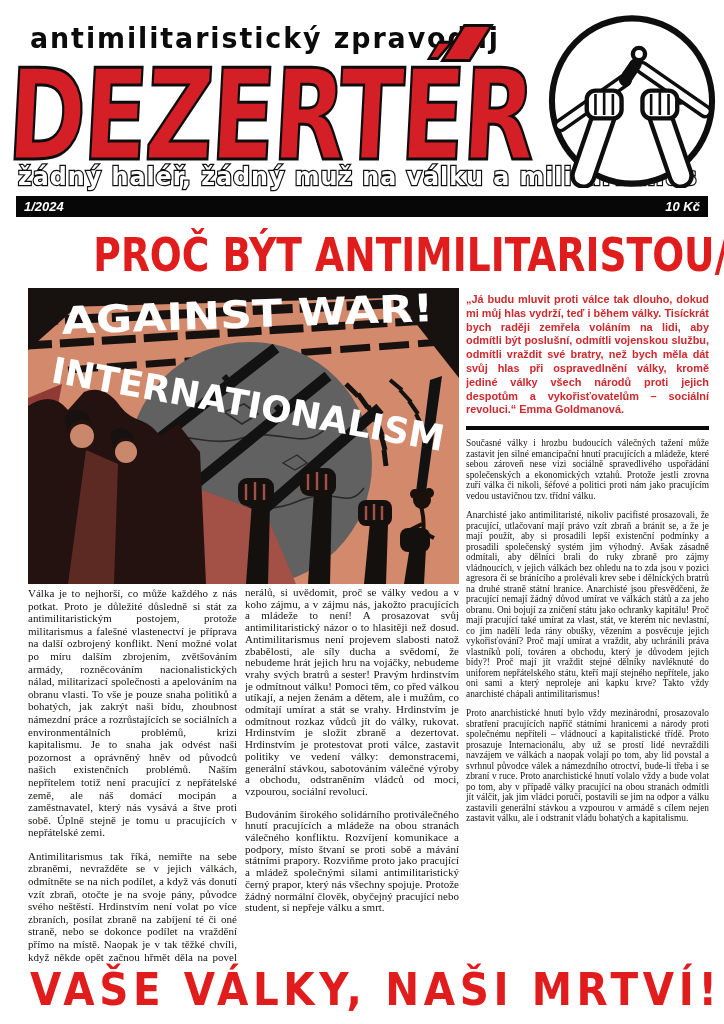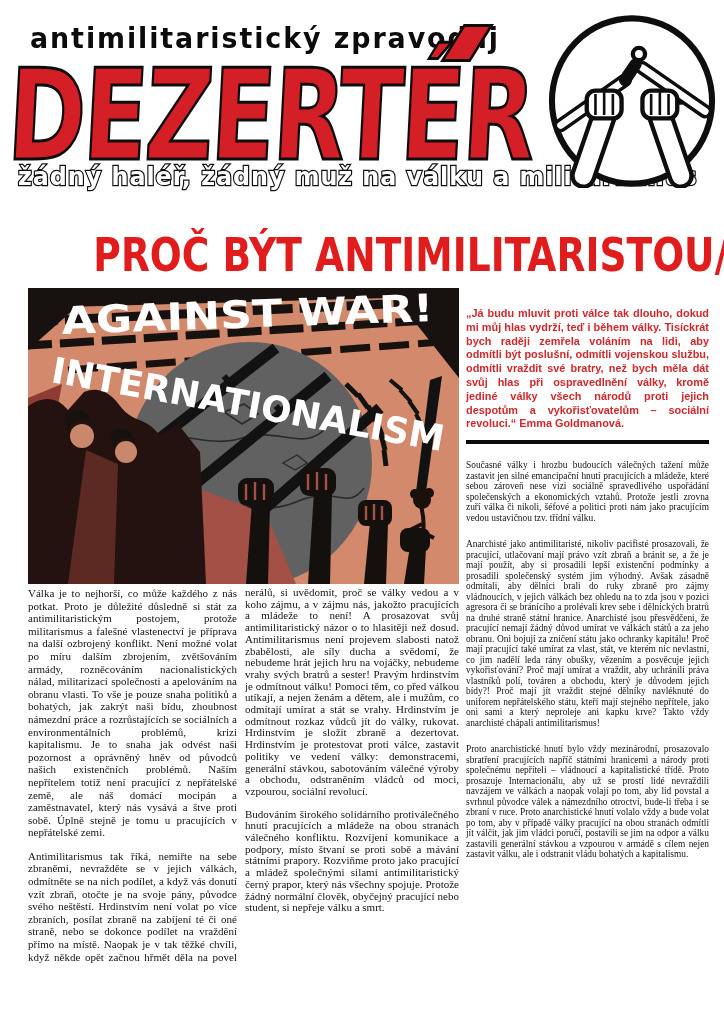--- a/index.html
+++ b/index.html
@@ -39,21 +39,21 @@
   
   .poster{position:absolute;left:28px;top:288px;width:431px;height:296px;overflow:hidden;}
   .poster svg{display:block;width:100%;height:100%;}
 
   
   .col{position:absolute;text-align:justify;color:#161412;overflow:hidden;hyphens:auto;}
   .col p{margin:0 0 11px 0;}
   .col1{left:28px;top:587px;width:209px;height:377px;font-size:11px;line-height:12.6px;}
   .col2{left:245px;top:587px;width:214px;height:377px;font-size:11px;line-height:11.7px;}
   .col3{left:466px;top:291px;width:243px;height:680px;font-size:9.4px;line-height:10.5px;}
-  .col3 p{margin:16px 0 9px 0;}
+  .col3 p{margin:2px 0 9px 0;}
   .quote{font-family:"Liberation Sans",sans-serif;font-weight:bold;color:#d2282d;
          font-size:10.9px;line-height:13.8px;text-align:justify;margin:0 0 5px 0;}
   .rule{height:4px;background:#0a0a0a;margin:0 0 8px 0;}
 </style>
 </head>
 <body>
 
 <div class="page">
 
   <div class="kicker">antimilitaristický zpravodaj</div>
@@ -79,20 +79,24 @@
       <path d="M156,186 L132,116" stroke="#0e0e0e" stroke-width="30" stroke-linecap="round"></path>
       <path d="M156,186 L132,116" stroke="#ffffff" stroke-width="20" stroke-linecap="round"></path>
 
       <rect x="48" y="88" width="40" height="32" rx="10" fill="#ffffff" stroke="#0e0e0e" stroke-width="5"></rect>
       <path d="M58,92 v24 M68,90 v26 M78,92 v24" stroke="#0e0e0e" stroke-width="3" fill="none"></path>
       <rect x="112" y="88" width="40" height="32" rx="10" fill="#ffffff" stroke="#0e0e0e" stroke-width="5"></rect>
       <path d="M122,92 v24 M132,90 v26 M142,92 v24" stroke="#0e0e0e" stroke-width="3" fill="none"></path>
     </svg>
   </div>
 
+  <div class="info-bar">
+    <span>1/2024</span>
+    <span>10 Kč</span>
+  </div>
 
   <div class="headline-main">
     <span>PROČ BÝT ANTIMILITARISTOU/KOU?</span>
   </div>
 
   <div class="poster">
     <svg viewBox="0 0 431 296" preserveAspectRatio="none">
       <rect width="431" height="296" fill="#d2896c"></rect>
 
       <polygon points="0,0 431,0 431,8 0,20" fill="#17120f"></polygon>
@@ -179,14 +183,17 @@
   </div>
 
   <div class="col col3">
     <p class="quote">„Já budu mluvit proti válce tak dlouho, dokud mi můj hlas vydrží, teď i během války. Tisíckrát bych raději zemřela voláním na lidi, aby odmítli být poslušní, odmítli vojenskou službu, odmítli vraždit své bratry, než bych měla dát svůj hlas při ospravedlnění války, kromě jediné války všech národů proti jejich despotům a vykořisťovatelům – sociální revoluci.“ Emma Goldmanová.</p>
     <div class="rule"></div>
     <p>Současné války i hrozbu budoucích válečných tažení může zastavit jen silné emancipační hnutí pracujících a mládeže, které sebou zároveň nese vizi sociálně spravedlivého uspořádání společenských a ekonomických vztahů. Protože jestli zrovna zuří válka či nikoli, šéfové a politici proti nám jako pracujícím vedou ustavičnou tzv. třídní válku.</p>
     <p>Anarchisté jako antimilitaristé, nikoliv pacifisté prosazovali, že pracující, utlačovaní mají právo vzít zbraň a bránit se, a že je mají použít, aby si prosadili lepší existenční podmínky a prosadili společenský systém jim výhodný. Avšak zásadně odmítali, aby dělníci brali do ruky zbraně pro zájmy vládnoucích, v jejich válkách bez ohledu na to zda jsou v pozici agresora či se bránícího a prolévali krev sebe i dělnických bratrů na druhé straně státní hranice. Anarchisté jsou přesvědčeni, že pracující nemají žádný důvod umírat ve válkách států a za jeho obranu. Oni bojují za zničení státu jako ochranky kapitálu! Proč mají pracující také umírat za vlast, stát, ve kterém nic nevlastní, co jim nadělí leda rány obušky, vězením a posvěcuje jejich vykořisťování? Proč mají umírat a vraždit, aby uchránili práva vlastníků polí, továren a obchodu, který je důvodem jejich bídy?! Proč mají jít vraždit stejné dělníky navléknuté do uniforem nepřátelského státu, kteří mají stejného nepřítele, jako oni sami a který neproleje ani kapku krve? Takto vždy anarchisté chápali antimilitarismus!</p>
     <p>Proto anarchistické hnutí bylo vždy mezinárodní, prosazovalo sbratření pracujících napříč státními hranicemi a národy proti společnému nepříteli – vládnoucí a kapitalistické třídě. Proto prosazuje Internacionálu, aby už se prostí lidé nevraždili navzájem ve válkách a naopak volají po tom, aby lid povstal a svrhnul původce válek a námezdního otroctví, bude-li třeba i se zbraní v ruce. Proto anarchistické hnutí volalo vždy a bude volat po tom, aby v případě války pracující na obou stranách odmítli jít válčit, jak jim vládci poručí, postavili se jim na odpor a válku zastavili generální stávkou a vzpourou v armádě s cílem nejen zastavit válku, ale i odstranit vládu bohatých a kapitalismu.</p>
   </div>
 
+  <div class="headline-foot">
+    <span>VAŠE VÁLKY, NAŠI MRTVÍ!</span>
+  </div>
 
 </div>
 
 </body></html>

